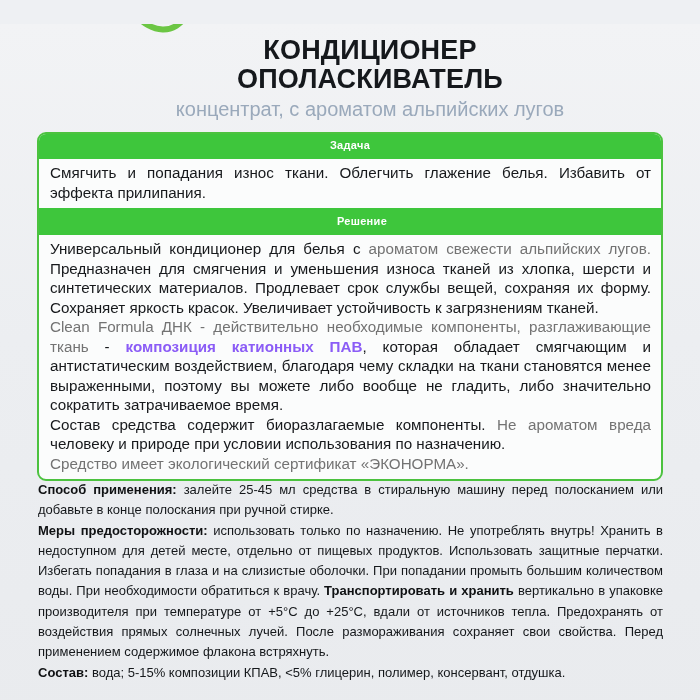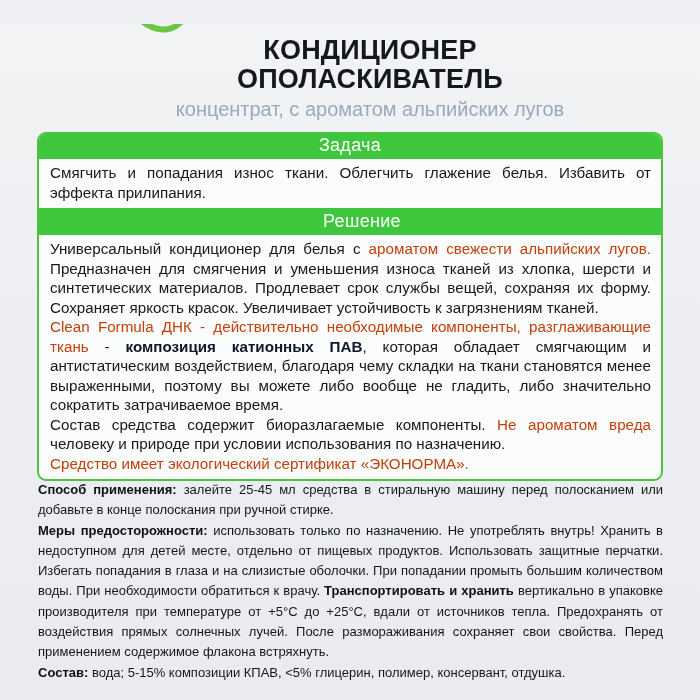--- a/index.html
+++ b/index.html
@@ -69,22 +69,22 @@
     border: 2px solid #4cc23f;
     border-radius: 9px;
     box-sizing: border-box;
     background: #fbfcfc;
     overflow: hidden;
   }
   .band {
     background: #3ec63c;
     color: #ffffff;
     font-family: "Liberation Sans", sans-serif;
-    font-weight: normal;
-    font-size: 18px;
+    font-weight: bold;
+    font-size: 11px;
     line-height: 22px;
     text-align: center;
     padding: 2px 0 3px 0;
     letter-spacing: 0.3px;
   }
   .band-first {
     margin: -2px -2px 0 -2px;
     border-radius: 7px 7px 0 0;
   }
   .band-mid {
@@ -98,22 +98,22 @@
     line-height: 19.5px;
     color: #17191c;
     text-align: justify;
     text-align-last: left;
     -webkit-hyphens: manual;
     hyphens: manual;
   }
   .sect-body p {
     margin: 0;
   }
-  .green-text { color: #c2410c; }
-  .bold-text  { font-weight: bold; color: #0f172a; }
+  .green-text { color: #737373; }
+  .bold-text  { font-weight: bold; color: #8b5cf6; }
 
   
   .instructions {
     position: absolute;
     left: 38px;
     top: 456px;
     width: 625px;
     font-family: "Liberation Sans", sans-serif;
     font-size: 13px;
     line-height: 20.3px;

